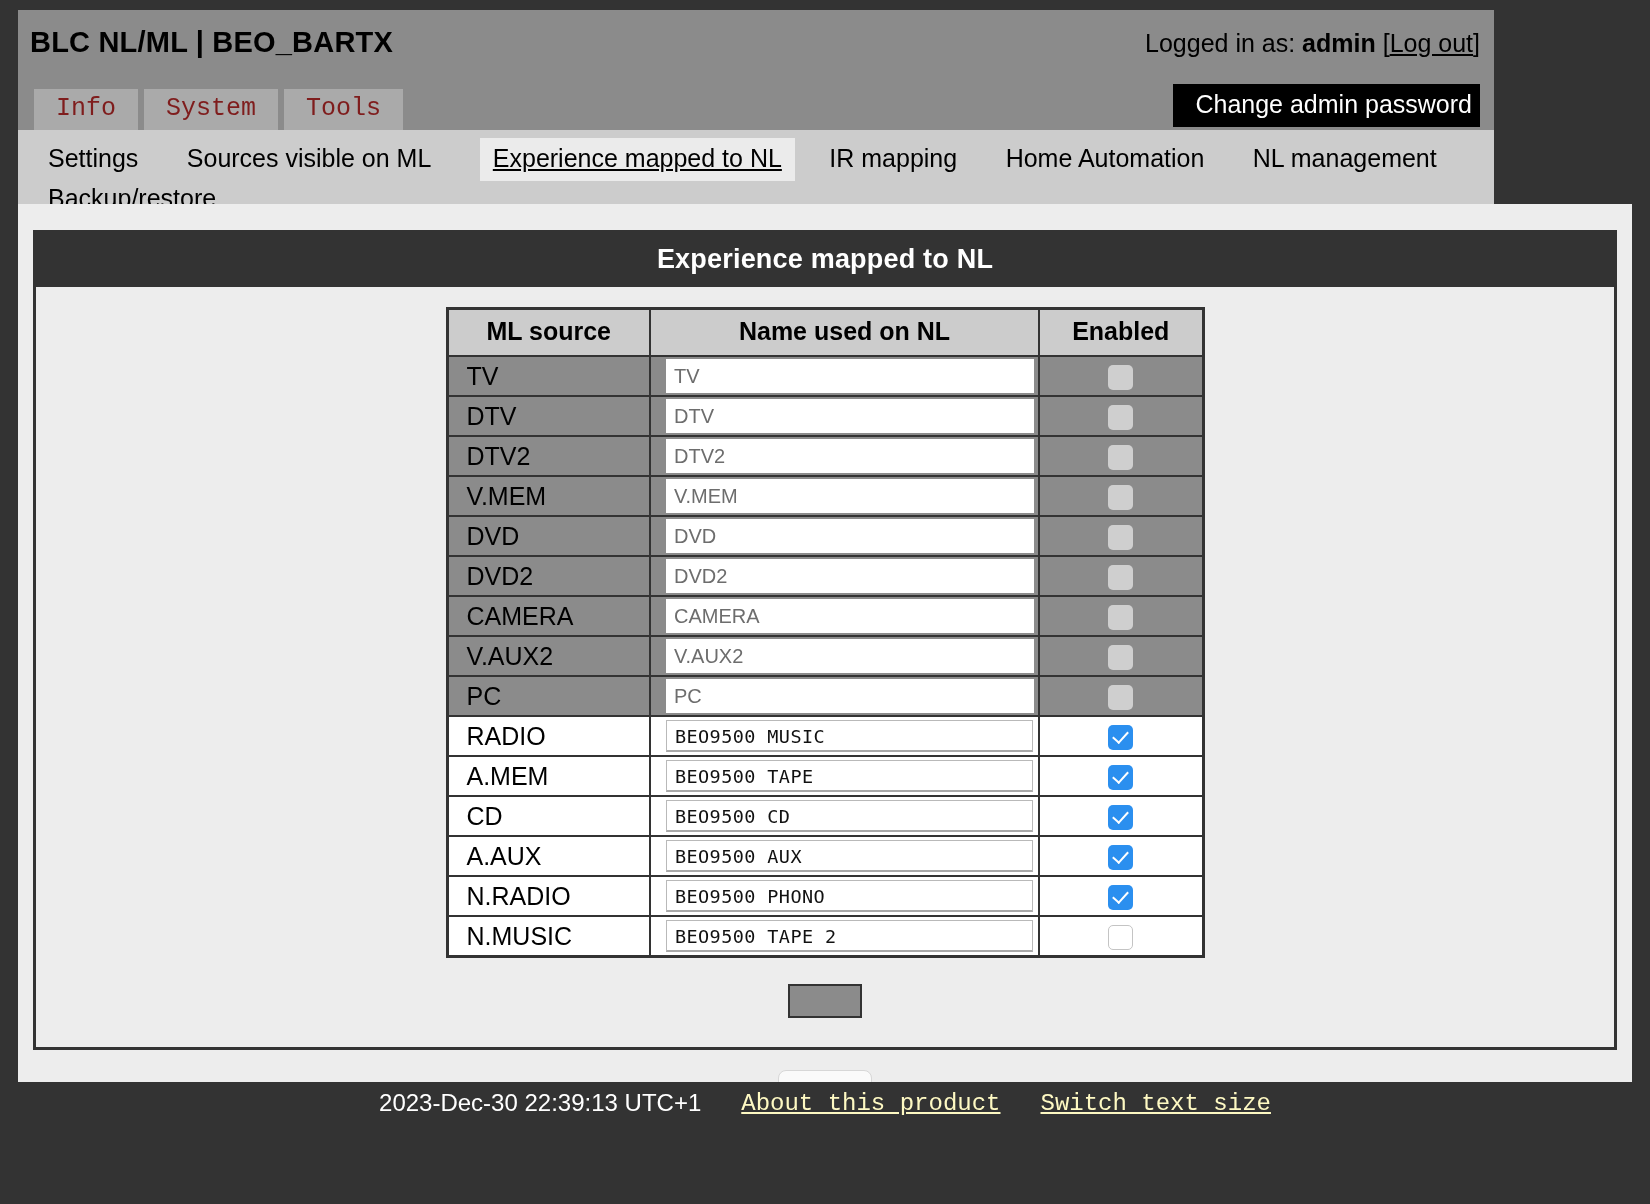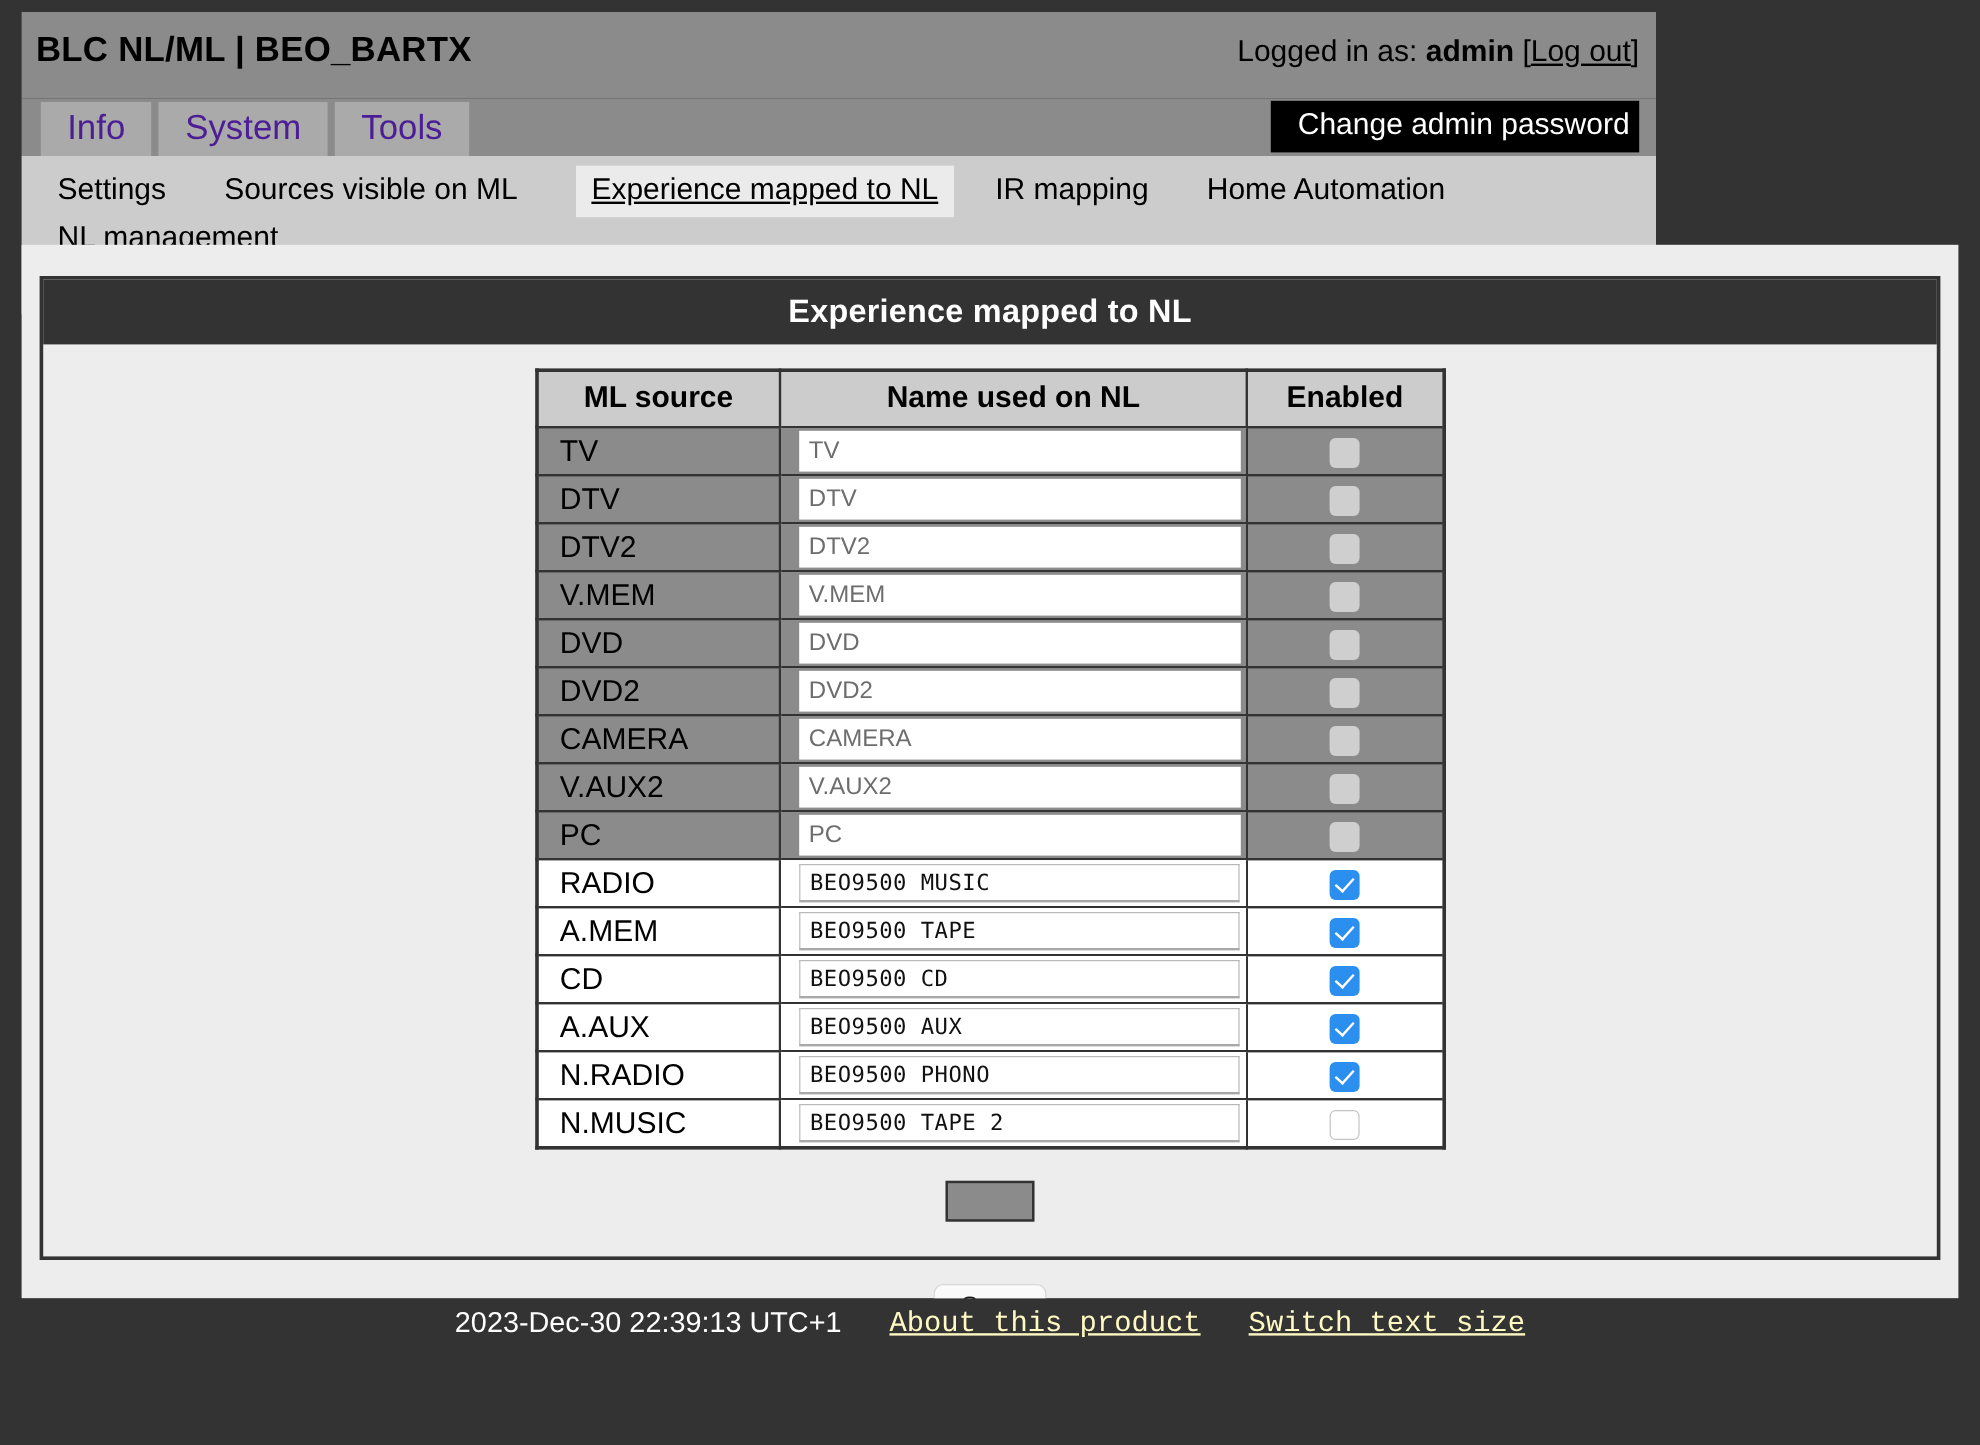--- a/index.html
+++ b/index.html
@@ -14,21 +14,21 @@
     position: relative;
     width: 1650px;
     height: 1204px;
     background: #333333;
   }
 
   
   .chrome {
     position: absolute;
     left: 18px; top: 10px;
-    width: 1362px;
+    width: 1476px;
   }
   .titlebar {
     background: #8b8b8b;
     height: 72px;
     position: relative;
   }
   .app-title {
     position: absolute;
     left: 12px; top: 16px;
     font-size: 29px;
@@ -60,28 +60,28 @@
   .tabs {
     position: absolute;
     left: 16px; top: 0;
     display: flex;
     align-items: flex-end;
     gap: 6px;
     height: 48px;
   }
   .tab {
     background: #aaaaaa;
-    color: #4c1d95;
-    font-size: 29px;
+    color: #7f1d1d;
+    font-size: 25px;
     padding: 7px 22px 8px 22px;
     line-height: 1.05;
     white-space: nowrap;
     cursor: pointer;
     border: none;
-    font-family: Liberation Sans, sans-serif;
+    font-family: Liberation Mono, monospace;
   }
   .tab.active {
     background: #cccccc;
     font-weight: bold;
     padding: 7px 20px 9px 20px;
   }
   .pwbtn {
     position: absolute;
     right: 14px; top: 2px;
     background: #000;

